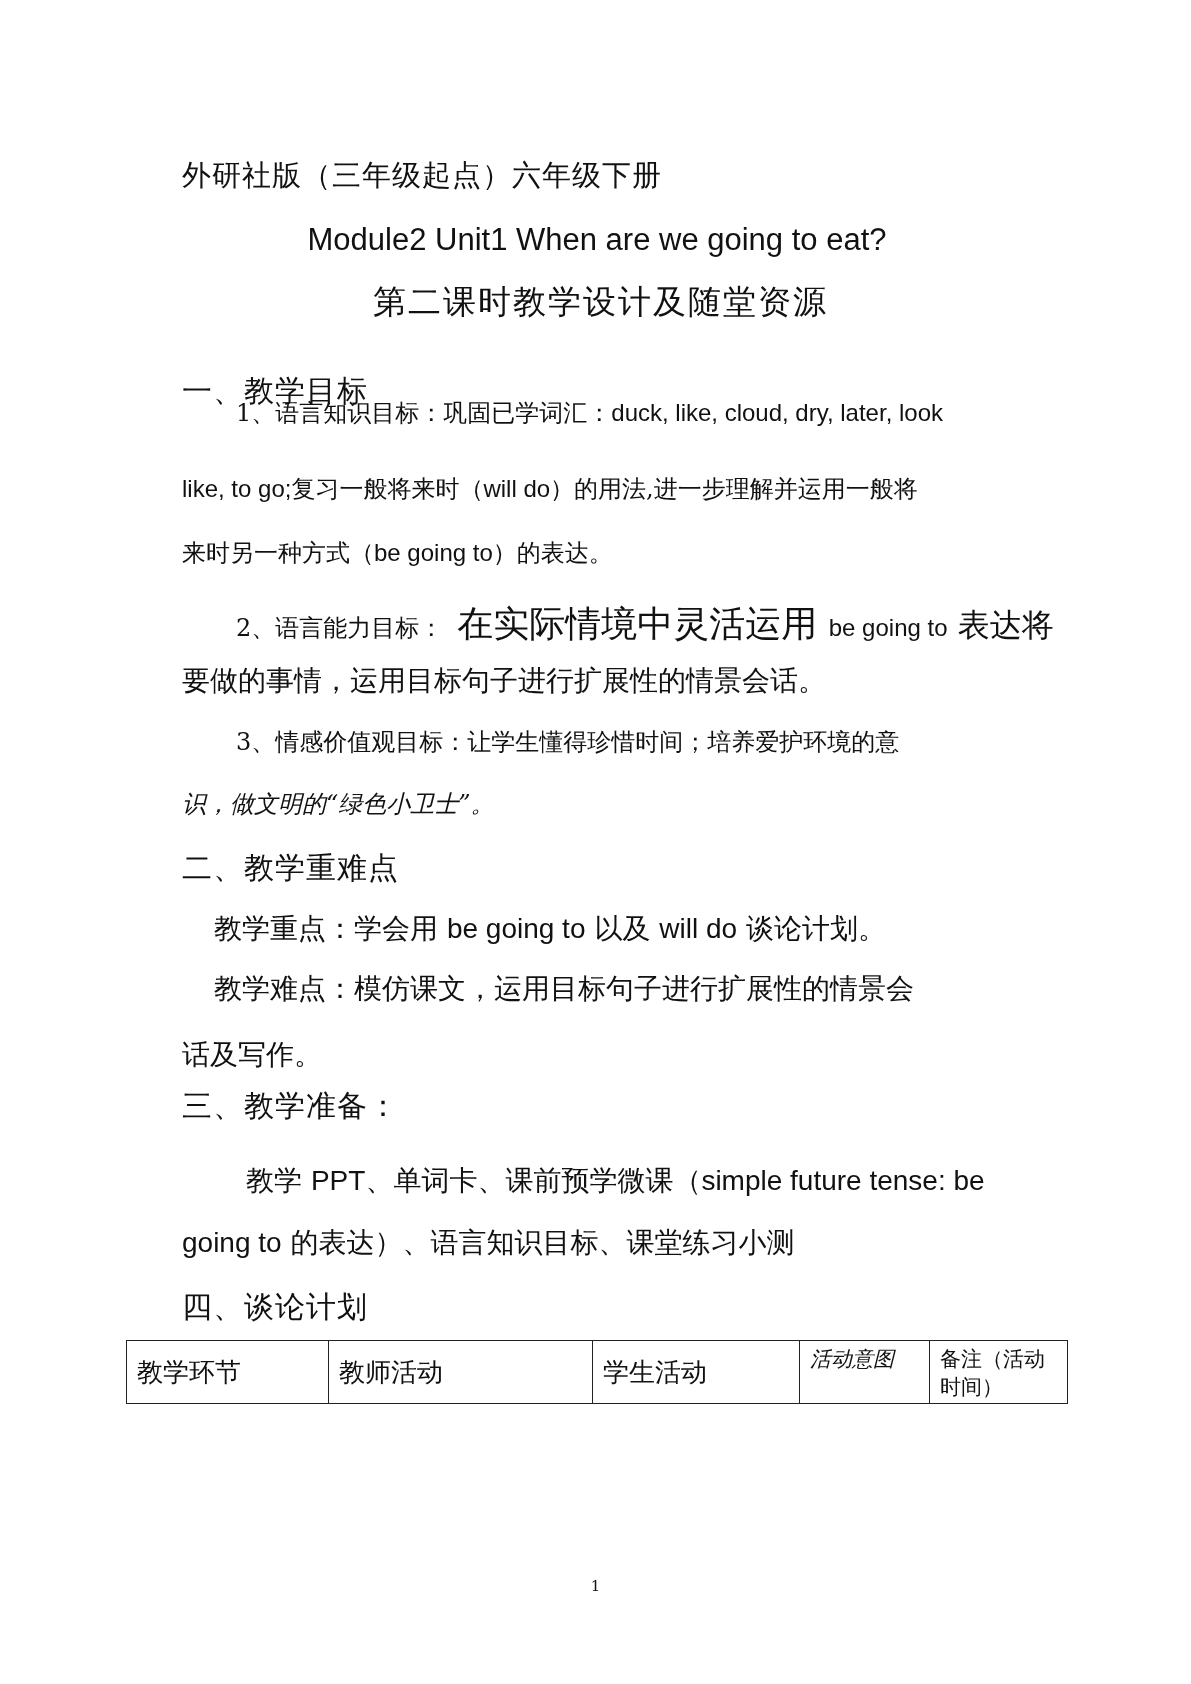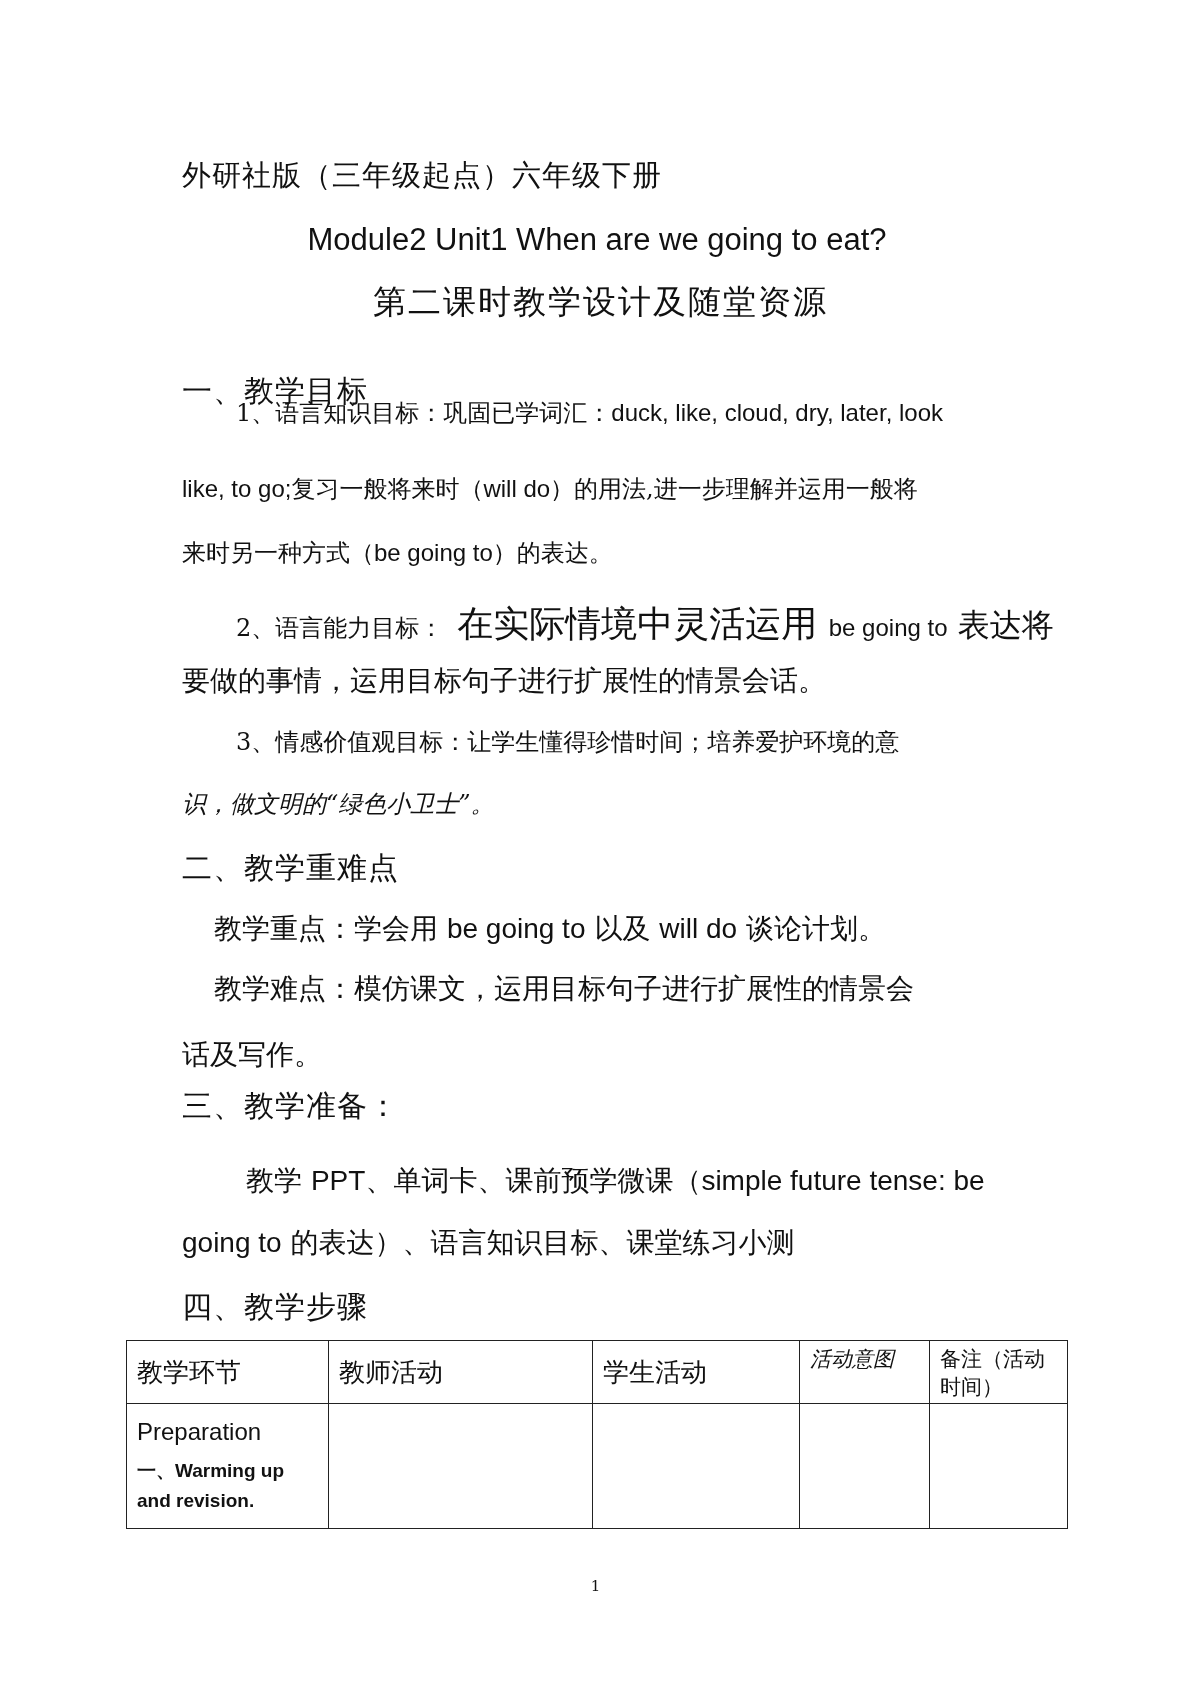--- a/index.html
+++ b/index.html
@@ -68,21 +68,21 @@
   <div class="line p28" style="left:182px; top:1036px;">话及写作。</div>
 
   <div class="line sec" style="top:1086px;">三、教学准备：</div>
   <div class="line p28" style="left:246px; top:1162px;">
     <span>教学 </span><span class="en">PPT</span><span>、单词卡、课前预学微课（</span><span class="en">simple future tense: be</span>
   </div>
   <div class="line p28" style="left:182px; top:1224px;">
     <span class="en">going to</span><span> 的表达）、语言知识目标、课堂练习小测</span>
   </div>
 
-  <div class="line sec" style="top:1287px;">四、教学步骤</div>
+  <div class="line sec" style="top:1287px;">四、谈论计划</div>
 
   <table class="steps">
     <tbody>
         <tr class="hdr">
       <td class="c1">
             <span class="big">教学环节</span>
           </td>
       <td class="c2">
             <span class="big">教师活动</span>
           </td>
@@ -90,27 +90,17 @@
             <span class="big">学生活动</span>
           </td>
       <td class="c4">
             <span class="small" style="padding-top:4px;font-style:italic;">活动意图</span>
           </td>
       <td class="c5">
         <span class="small" style="padding-top:4px;">备注（活动</span>
         <span class="small" style="padding-top:0;">时间）</span>
       </td>
     </tr>
-    <tr class="row1">
-      <td>
-        <span class="prep">Preparation</span>
-        <span class="warm"><span>一、Warming up</span><br><span>and revision.</span></span>
-      </td>
-      <td></td>
-      <td></td>
-      <td></td>
-      <td></td>
-    </tr>
   </tbody>
     </table>
 
   <div class="pageno">1</div>
 </div>
 
 </body></html>

